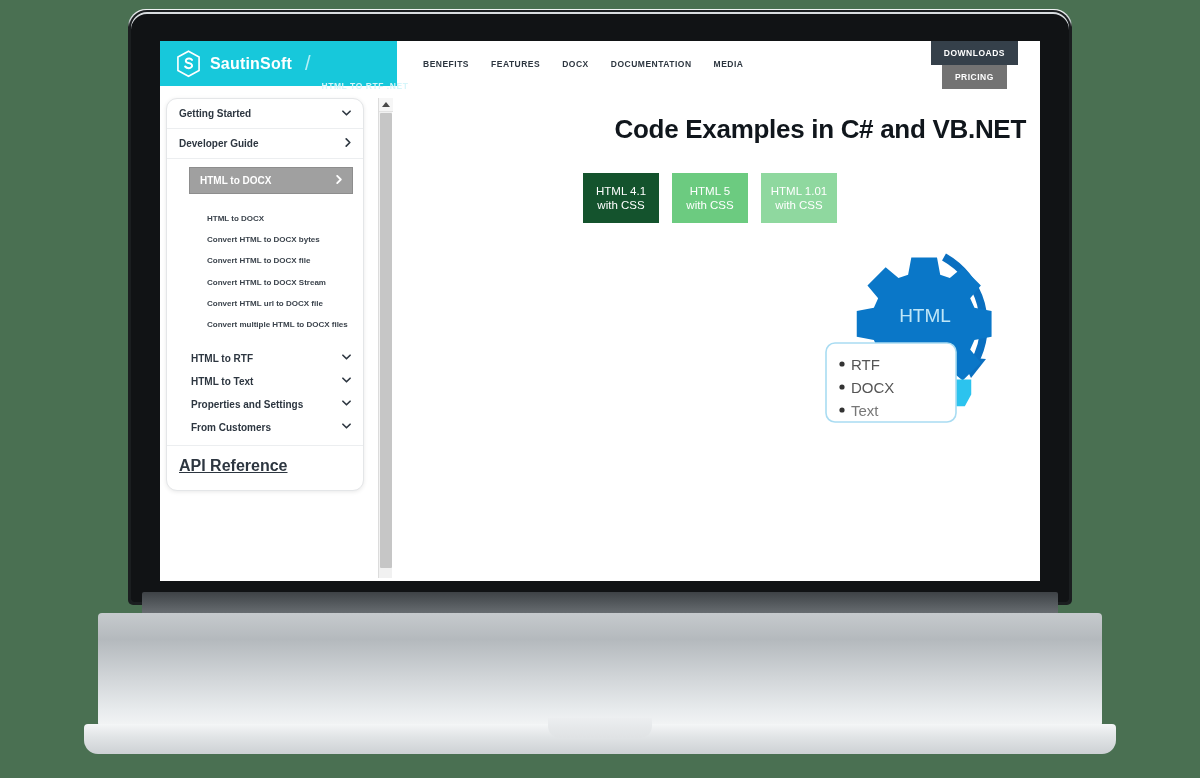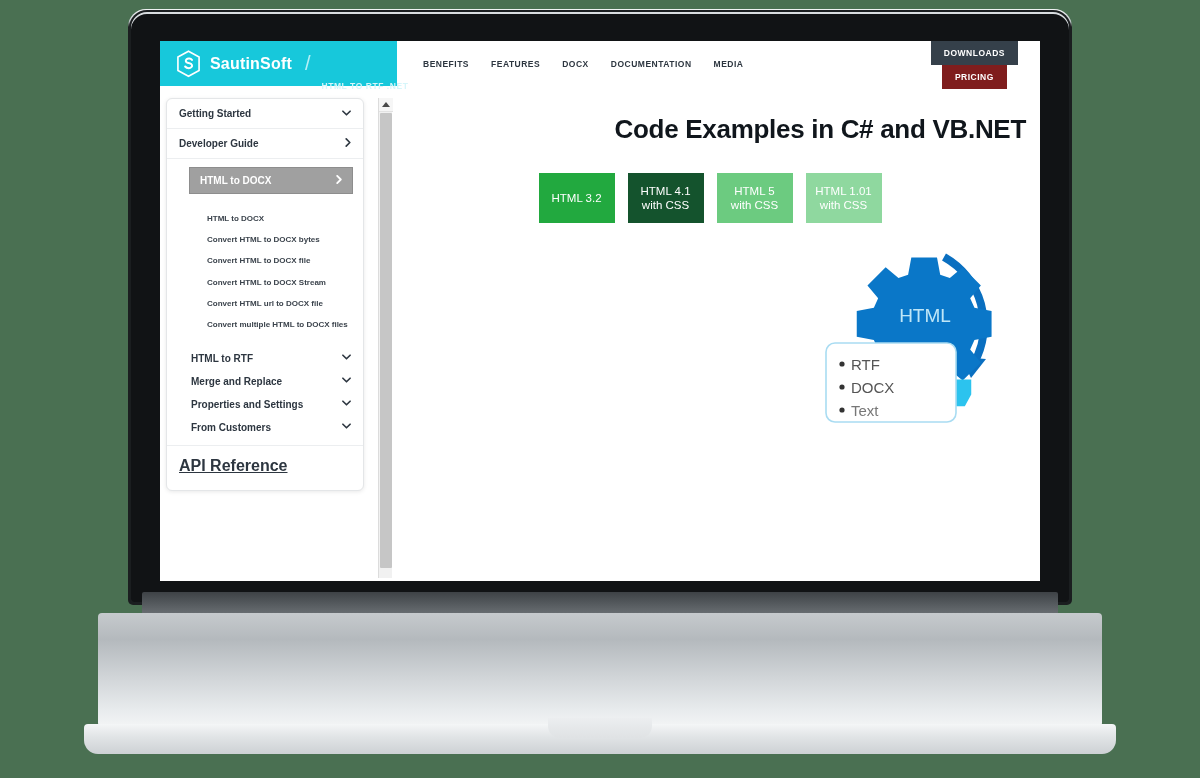--- a/index.html
+++ b/index.html
@@ -78,30 +78,30 @@
   .nav-link {
     font-size:8.5px; font-weight:700; color:#2d3640; letter-spacing:.5px;
     cursor:pointer; white-space:nowrap;
   }
   .header-actions { display:flex; align-items:center; padding-right:22px;flex-direction:column; }
   .btn-downloads {
     background:#35404a; color:#fff; font-size:8.5px; font-weight:700;
     letter-spacing:.5px; padding:7px 13px; cursor:pointer;
   }
   .btn-pricing {
-    background:#7f1d1d; color:#fff; font-size:8.5px; font-weight:700;
+    background:#737373; color:#fff; font-size:8.5px; font-weight:700;
     letter-spacing:.5px; padding:7px 13px; cursor:pointer;text-align:right;
   }
 
   
   .content-wrap { display:flex; height:495px; }
 
   .sidebar-col { width:218px; padding:12px 0 0 6px; position:relative; }
   .sidebar {
-    width:198px; background:#fff; border:1px solid #e4e6e8; border-radius:6px;
+    width:198px; background:#fff; border:1px solid #e4e6e8; border-radius:11px;
     box-shadow:0 1px 4px rgba(0,0,0,.09);
     padding-bottom:4px;
   }
   .side-top {
     padding:9px 12px; border-bottom:1px solid #eceef0;
     display:flex; align-items:center; justify-content:space-between;
     cursor:pointer;
   }
   .side-top span.lbl { font-size:10px; font-weight:700; color:#2d3640; }
   .chev { color:#2d3640; font-size:9px; line-height:1; }
@@ -250,21 +250,21 @@
 
             <div class="group-item">
               <span class="lbl">HTML to RTF</span>
               <span class="chev">
                 <svg width="9" height="6" viewBox="0 0 10 6">
                     <path d="M1 1 L5 5 L9 1" fill="none" stroke="#2d3640" stroke-width="1.8" stroke-linecap="round" stroke-linejoin="round"></path>
                   </svg>
               </span>
             </div>
             <div class="group-item">
-              <span class="lbl">Merge and Replace</span>
+              <span class="lbl">HTML to Text</span>
               <span class="chev">
                 <svg width="9" height="6" viewBox="0 0 10 6">
                     <path d="M1 1 L5 5 L9 1" fill="none" stroke="#2d3640" stroke-width="1.8" stroke-linecap="round" stroke-linejoin="round"></path>
                   </svg>
               </span>
             </div>
             <div class="group-item">
               <span class="lbl">Properties and Settings</span>
               <span class="chev">
                 <svg width="9" height="6" viewBox="0 0 10 6">
@@ -295,23 +295,20 @@
                 </svg>
             </div>
             <div class="sb-thumb"></div>
           </div>
         </div>
 
         <div class="main-col">
           <h1 class="page-title">Code Examples in C# and VB.NET</h1>
 
           <div class="cards">
-            <div class="card" style="background:#22a93f">
-              <span><span>HTML 3.2</span></span>
-            </div>
             <div class="card" style="background:#14532d">
               <span><span>HTML 4.1</span><br>
               <span>with CSS</span></span>
             </div>
             <div class="card" style="background:#6ccb80">
               <span><span>HTML 5</span><br>
               <span>with CSS</span></span>
             </div>
             <div class="card" style="background:#8fd89f">
               <span><span>HTML 1.01</span><br>

